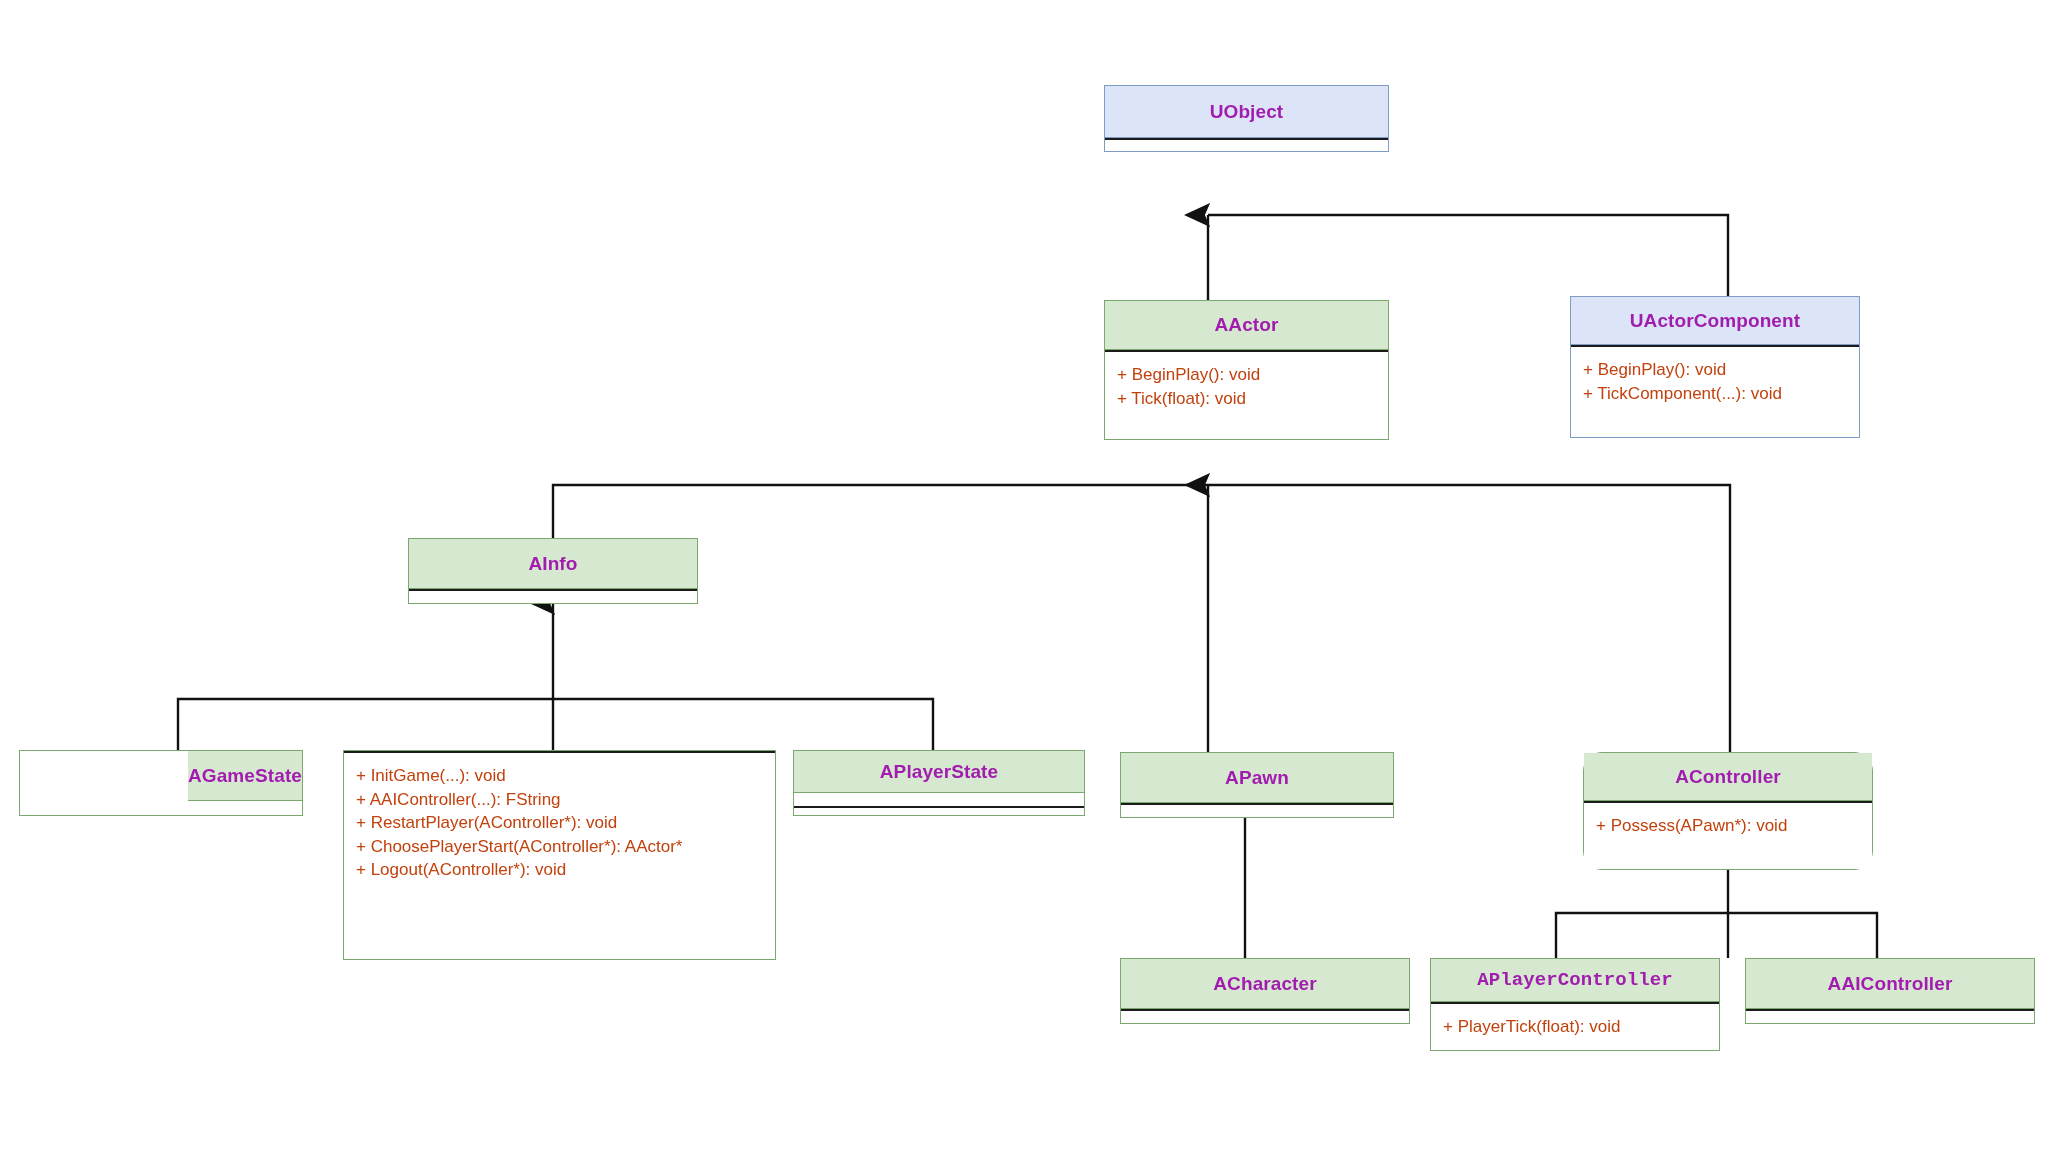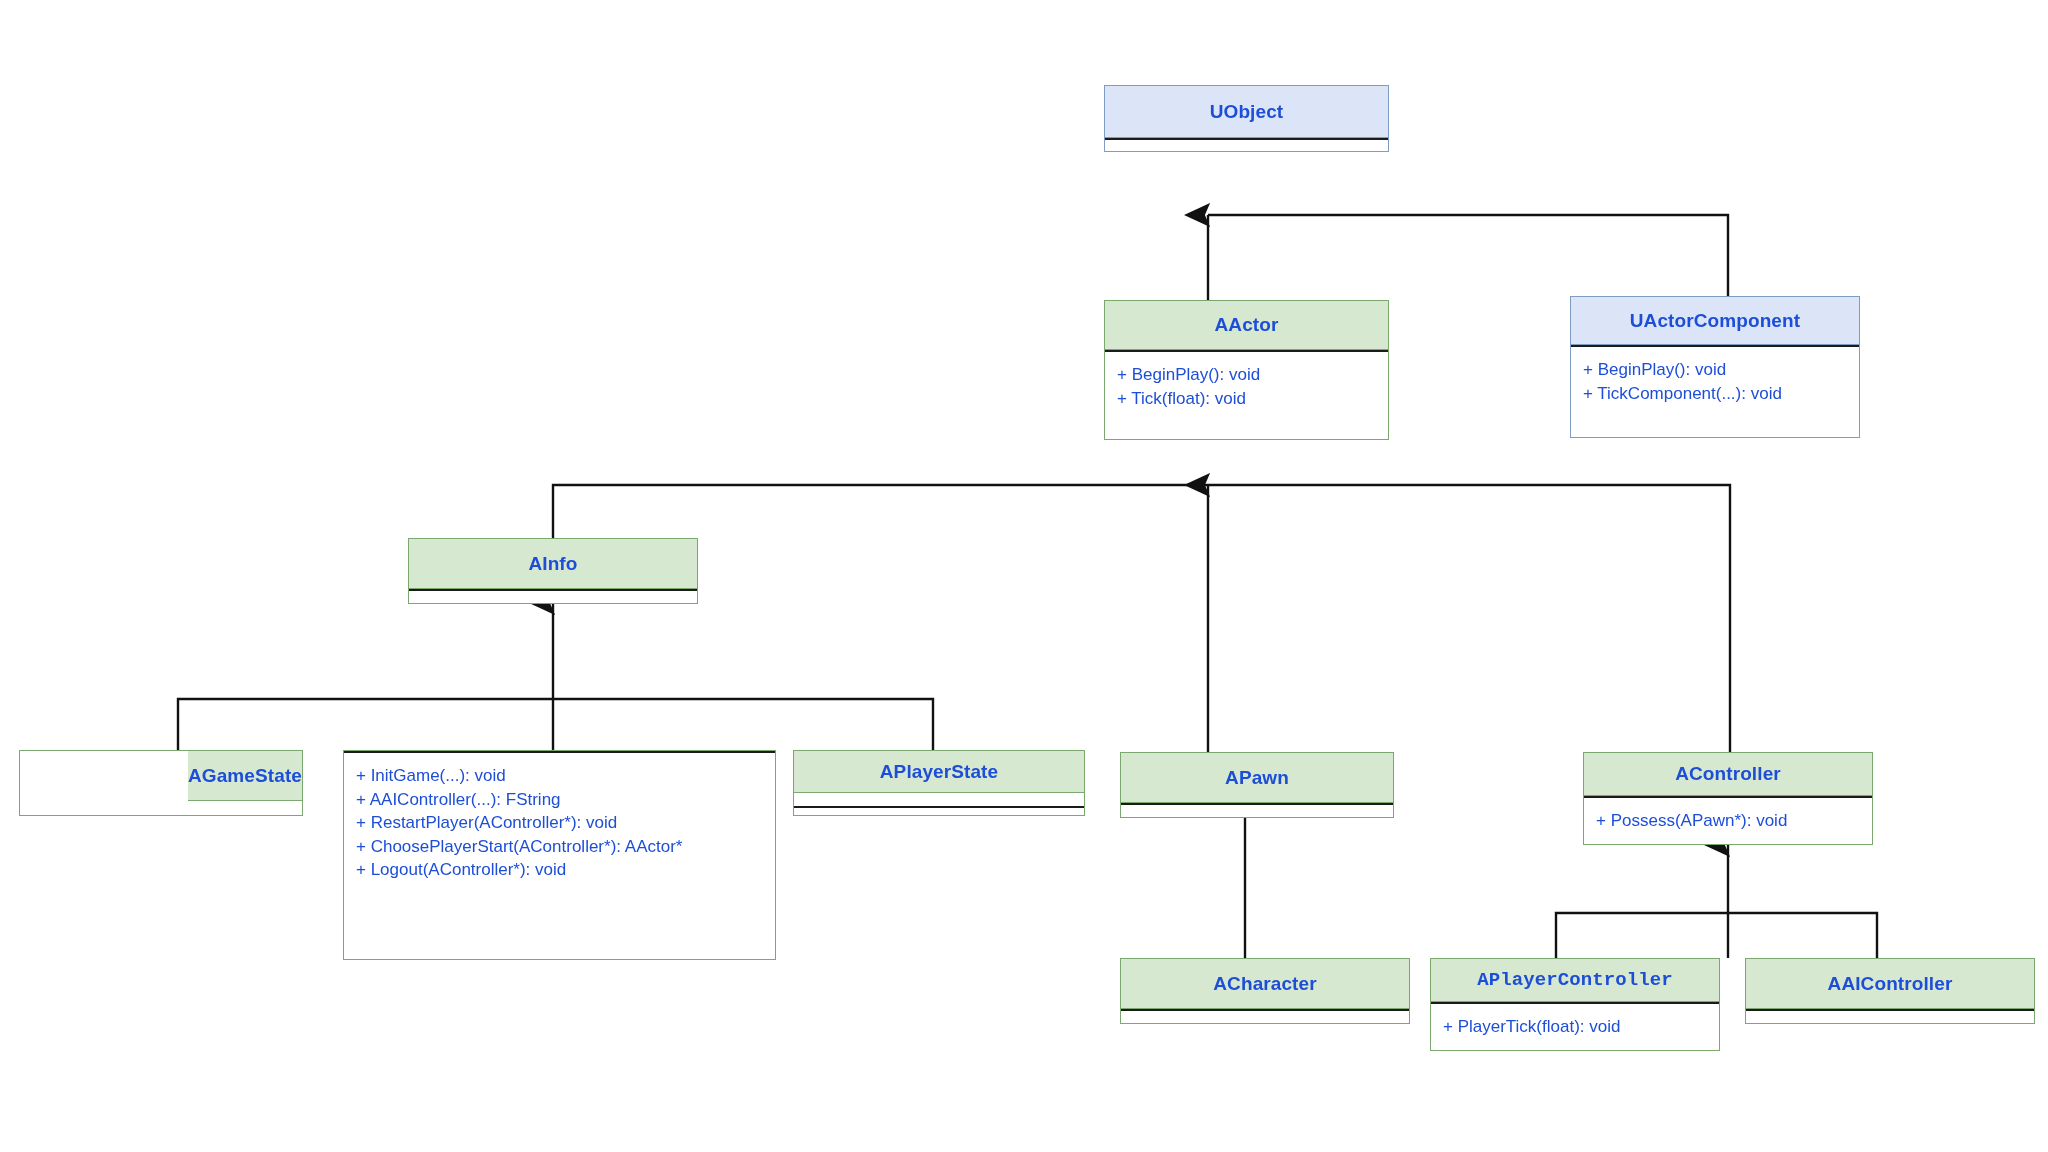--- a/index.html
+++ b/index.html
@@ -33,41 +33,41 @@
     position: absolute;
     box-sizing: border-box;
     display: flex;
     flex-direction: column;
   }
   .uml-class .hdr {
     box-sizing: border-box;
     text-align: center;
     font-size: 19px;
     font-weight: bold;
-    color: #1d4ed8;
+    color: #a21caf;
     letter-spacing: 0.1px;
     display: flex;
     align-items: center;
     justify-content: center;
     white-space: nowrap;
   }
   .uml-class .body {
     box-sizing: border-box;
     background: #ffffff;
     flex: 1 1 auto;
     padding: 11px 12px 12px 12px;
   }
   .uml-class .body.empty {
     padding: 0;
     height: 9px;
     flex: 0 0 auto;
   }
   .uml-class .m {
     font-size: 17px;
-    color: #1d4ed8;
+    color: #c2410c;
     line-height: 23.5px;
     white-space: nowrap;
   }
   
   .uml-class.green {
     border: 1.6px solid #7aa86f;
     background: #ffffff;
   }
   .uml-class.green .hdr {
     background: #d7e8d0;
@@ -174,21 +174,21 @@
   <div class="uml-class green" style="left:793px; top:750px; width:292px; height:66px;gap:13px;">
     <div class="hdr" style="height:50px;">APlayerState</div>
     <div class="body empty"></div>
   </div>
 
   <div class="uml-class green" style="left:1120px; top:752px; width:274px; height:66px;">
     <div class="hdr" style="height:50px;">APawn</div>
     <div class="body empty"></div>
   </div>
 
-  <div class="uml-class green" style="left:1583px; top:752px; width:290px; height:93px;">
+  <div class="uml-class green" style="left:1583px; top:752px; width:290px; height:118px;border-radius:19px;">
     <div class="hdr" style="height:48px;">AController</div>
     <div class="body">
       <div class="m">+ Possess(APawn*): void</div>
     </div>
   </div>
 
   <div class="uml-class green" style="left:1120px; top:958px; width:290px; height:66px;">
     <div class="hdr" style="height:50px;">ACharacter</div>
     <div class="body empty"></div>
   </div>

